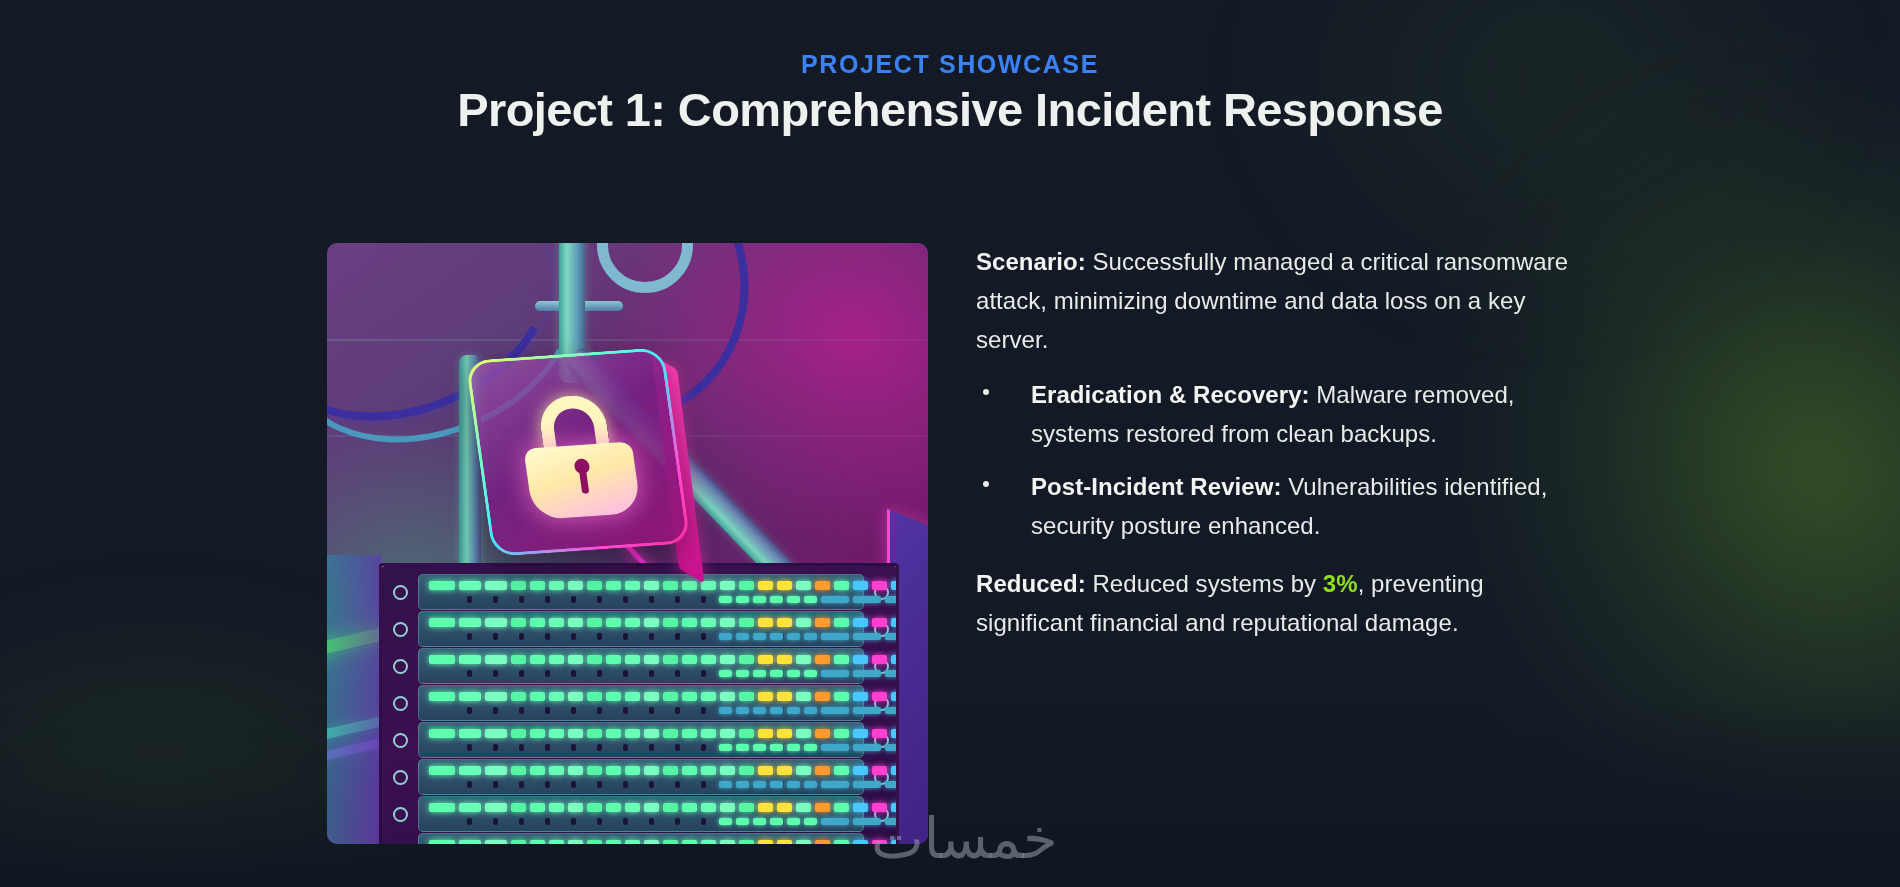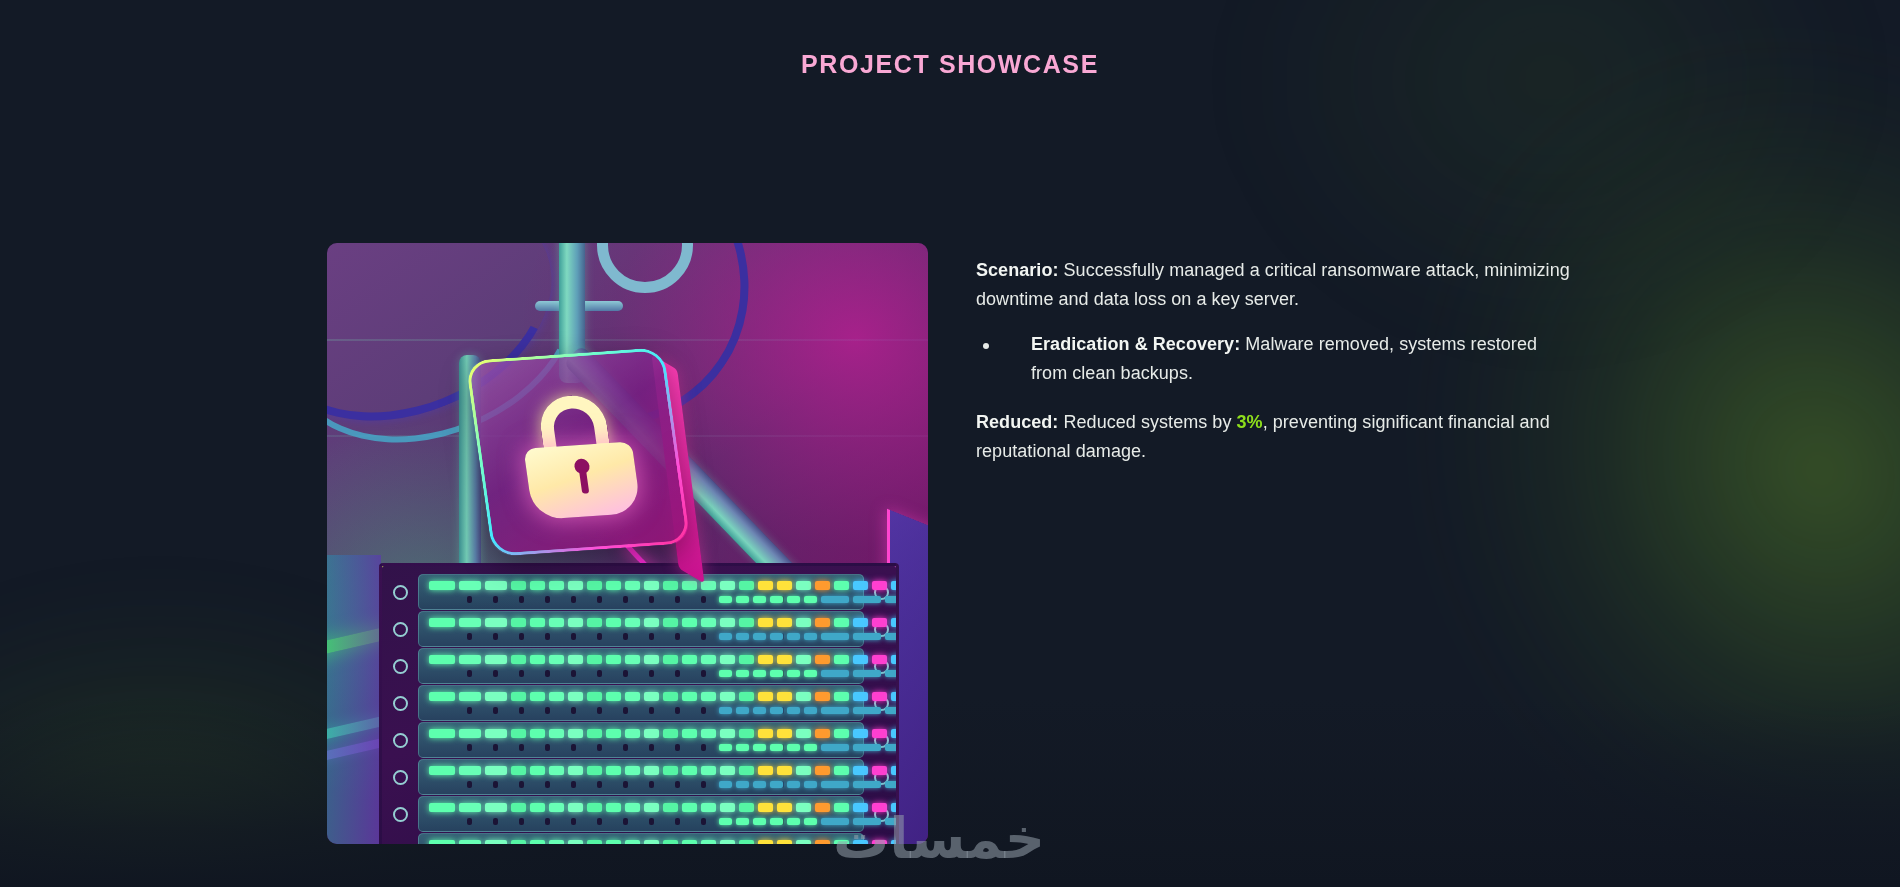--- a/index.html
+++ b/index.html
@@ -76,21 +76,21 @@
   .page { position: relative; width: 1900px; height: 887px; }
 
   .eyebrow {
     position: absolute;
     left: 0; right: 0;
     top: 50px;
     text-align: center;
     font-size: 25px;
     font-weight: 800;
     letter-spacing: 1.6px;
-    color: #f9a8d4;
+    color: #3b82f6;
     text-transform: uppercase;
     font-family: "Liberation Sans", sans-serif;
   }
 
   .headline {
     position: absolute;
     left: 50%;
     transform: translateX(-50%);
     top: 84px;
     width: 1120px;
@@ -361,24 +361,23 @@
     top: 21px;
     height: 7px;
     border-radius: 2px;
   }
 
   
   .copy {
     width: 597px;
     padding-top: 0px;
     color: #e7ebe8;
-    font-size: 18px;
+    font-size: 24px;
     line-height: 1.62;
     letter-spacing: .05px;
-    margin-top: 13px;
   }
   .copy p.lead { margin: 0 0 14px 0; }
   .copy strong { font-weight: 700; color: #f2f5f2; }
   .copy ul {
     list-style: none;
     margin: 16px 0 18px 0;
     padding: 0;
   }
   .copy li {
     position: relative;
@@ -393,24 +392,24 @@
     width: 6px; height: 6px;
     border-radius: 50%;
     background: #e7ebe8;
   }
   .copy p.outcome { margin-top: 19px; }
   .accent { color: #8ede1c; font-weight: 600; }
 
   
   .watermark {
     position: absolute;
-    left: 833px;
+    left: 871px;
     top: 806px;
     font-size: 56px;
-    font-weight: 700;
+    font-weight: 400;
     color: rgba(150,160,172,0.55);
     letter-spacing: 1px;
     direction: rtl;
     font-family: "DejaVu Sans", sans-serif;
     pointer-events: none;
     white-space: nowrap;
   }
 </style>
 </head>
 <body>
@@ -418,20 +417,21 @@
 <div class="page">
 
   <div class="bg-layer">
     <div class="glow-topright-dim"></div>
     <div class="glow-right"></div>
     <div class="glow-bottom-left"></div>
     <div class="vignette-bottom"></div>
   </div>
 
   <div class="eyebrow">PROJECT SHOWCASE</div>
+  <h1 class="headline">Project 1: Comprehensive Incident Response</h1>
 
   <div class="content">
 
     <div class="figure">
       <div class="illus">
         <div class="illus-bg"></div>
 
         <div class="hline a"></div>
         <div class="hline b"></div>
 
@@ -852,20 +852,23 @@
     <div class="copy">
 
       <p class="lead">
         <strong>Scenario:</strong><span> Successfully managed a critical ransomware attack, minimizing downtime and data loss on a key server.</span>
       </p>
 
       <ul>
         <li>
           <strong>Eradication &amp; Recovery:</strong><span> Malware removed, systems restored from clean backups.</span>
         </li>
+        <li>
+          <strong>Post-Incident Review:</strong><span> Vulnerabilities identified, security posture enhanced.</span>
+        </li>
       </ul>
 
       <p class="outcome">
         <strong>Reduced:</strong><span> Reduced systems by </span><span class="accent">3%</span><span>, preventing significant financial and reputational damage.</span>
       </p>
 
     </div>
   </div>
 
   <div class="watermark">خمسات</div>

